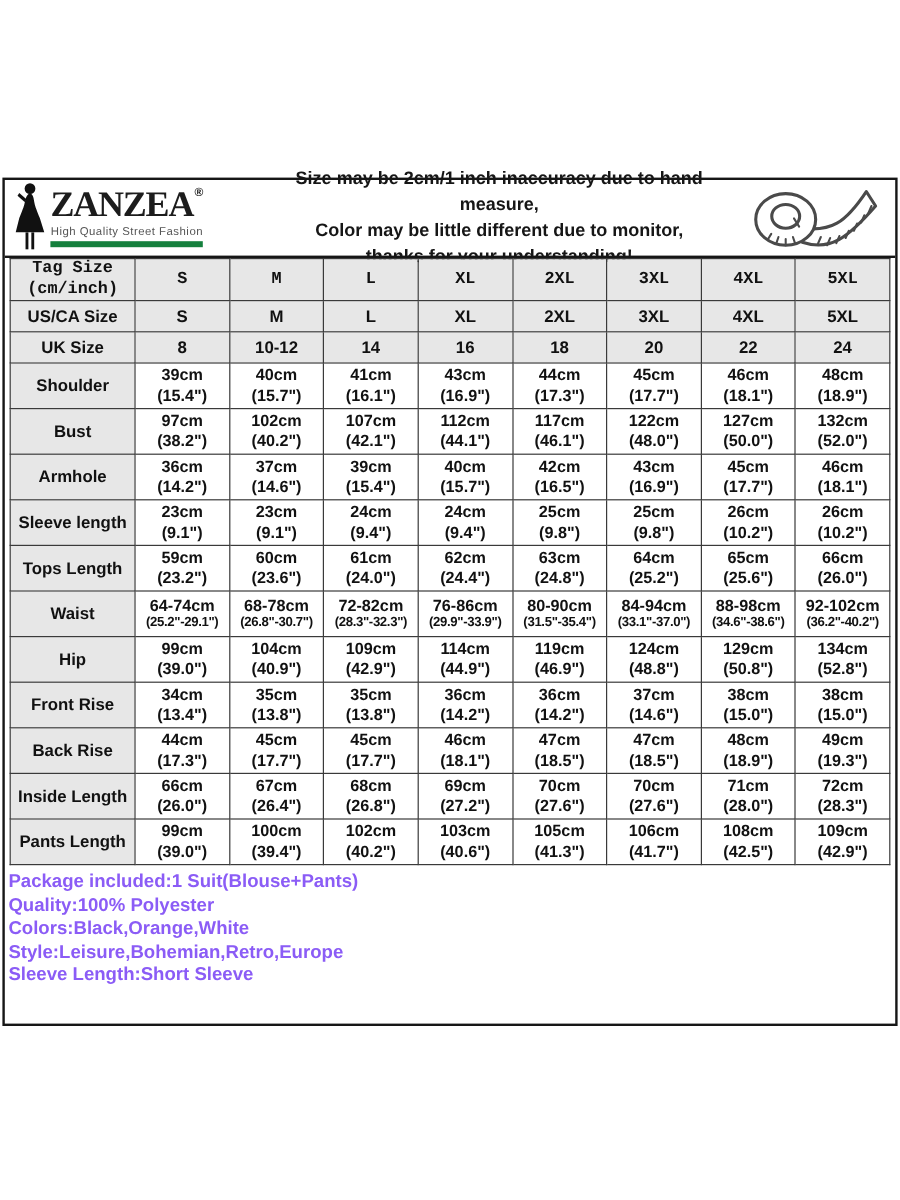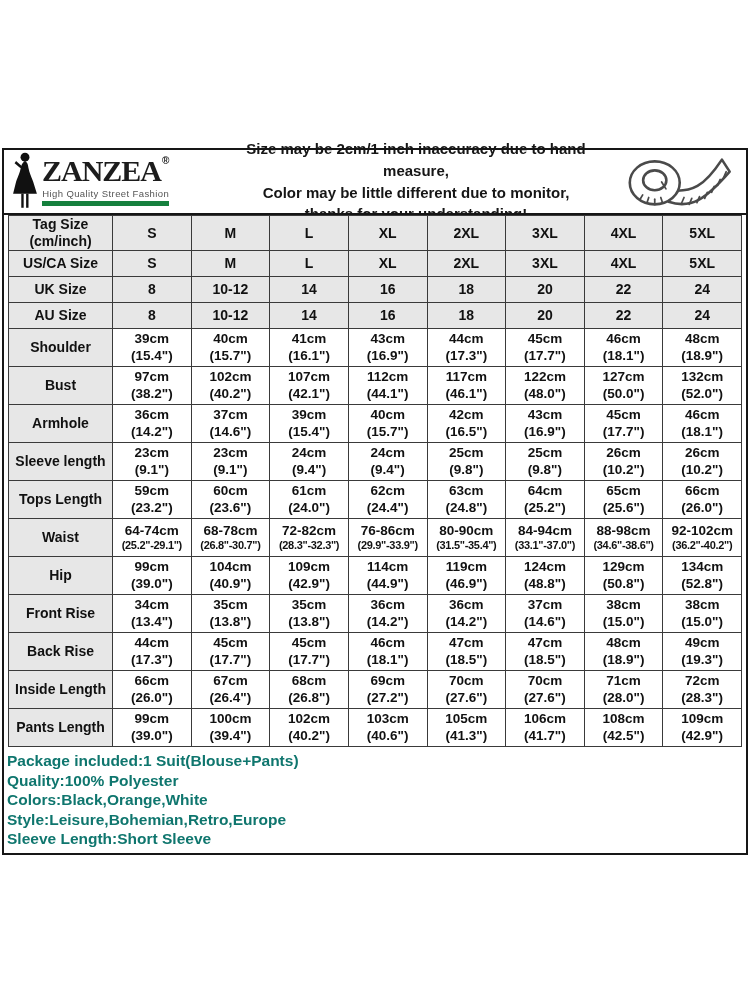--- a/index.html
+++ b/index.html
@@ -21,28 +21,28 @@
   .brand-tagline{font-size:9.5px;color:#555;letter-spacing:0.4px;margin-top:2px;
                  border-bottom:5px solid #15803d;padding-bottom:2px;white-space:nowrap;}
   .notice{flex:1;text-align:center;font-weight:bold;font-size:15px;line-height:1.45;color:#161616;}
   .tape{width:128px;flex:none;display:flex;justify-content:center;align-items:center;}
   
   .size-table{margin:0 4px;width:734px;border-collapse:collapse;table-layout:fixed;flex:none;}
   .size-table th,.size-table td{border:1px solid #3a3a3a;text-align:center;vertical-align:middle;
         padding:0;font-weight:bold;background:#fff;overflow:hidden;}
   .size-table th{background:#e7e7e7;}
   tr.shaded td{background:#e7e7e7;height:25px;}
-  tr.tall{height:24px;}
+  tr.tall{height:24px;font-family:Liberation Mono, monospace;}
   tr.measure{height:38px;border-radius:10px;}
   .cell-line{display:block;line-height:1.22;font-size:13.5px;white-space:nowrap;}
   th .cell-line{font-size:14px;}
   tr.shaded .cell-line{font-size:14px;}
   .tight{font-size:11px !important;letter-spacing:-0.3px;}
   
-  .footer{padding:4px 0 0 3px;font-weight:bold;font-size:15.5px;line-height:19.5px;color:#0f766e;}
+  .footer{padding:4px 0 0 3px;font-weight:bold;font-size:15.5px;line-height:19.5px;color:#8b5cf6;}
 </style>
 </head>
 <body>
 
 <div class="page">
   <div class="panel">
 
     <div class="head">
       <div class="brand">
         <svg class="brand-figure" width="30" height="58" viewBox="0 0 36 78" aria-hidden="true">
@@ -186,49 +186,20 @@
             <td>
               <span class="cell-line">20</span>
             </td>
             <td>
               <span class="cell-line">22</span>
             </td>
             <td>
               <span class="cell-line">24</span>
             </td>
           </tr>
-          <tr class="shaded">
-            <th>
-              <span class="cell-line">AU Size</span>
-            </th>
-            <td>
-              <span class="cell-line">8</span>
-            </td>
-            <td>
-              <span class="cell-line">10-12</span>
-            </td>
-            <td>
-              <span class="cell-line">14</span>
-            </td>
-            <td>
-              <span class="cell-line">16</span>
-            </td>
-            <td>
-              <span class="cell-line">18</span>
-            </td>
-            <td>
-              <span class="cell-line">20</span>
-            </td>
-            <td>
-              <span class="cell-line">22</span>
-            </td>
-            <td>
-              <span class="cell-line">24</span>
-            </td>
-          </tr>
           <tr class="measure">
             <th>
               <span class="cell-line">Shoulder</span>
             </th>
             <td>
               <span class="cell-line">39cm</span>
               <span class="cell-line">(15.4")</span>
             </td>
             <td>
               <span class="cell-line">40cm</span>

